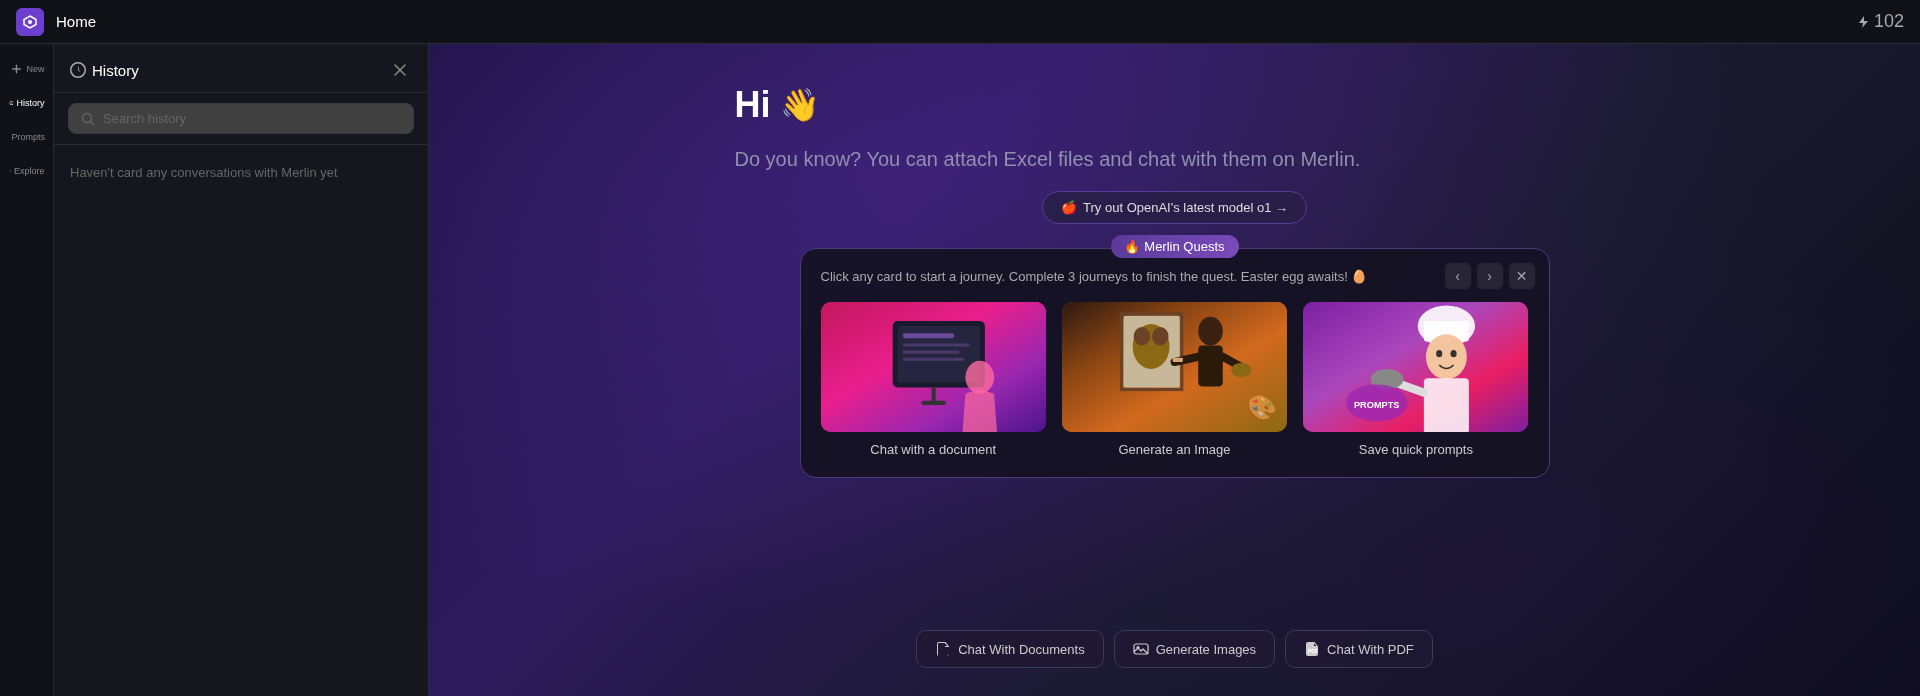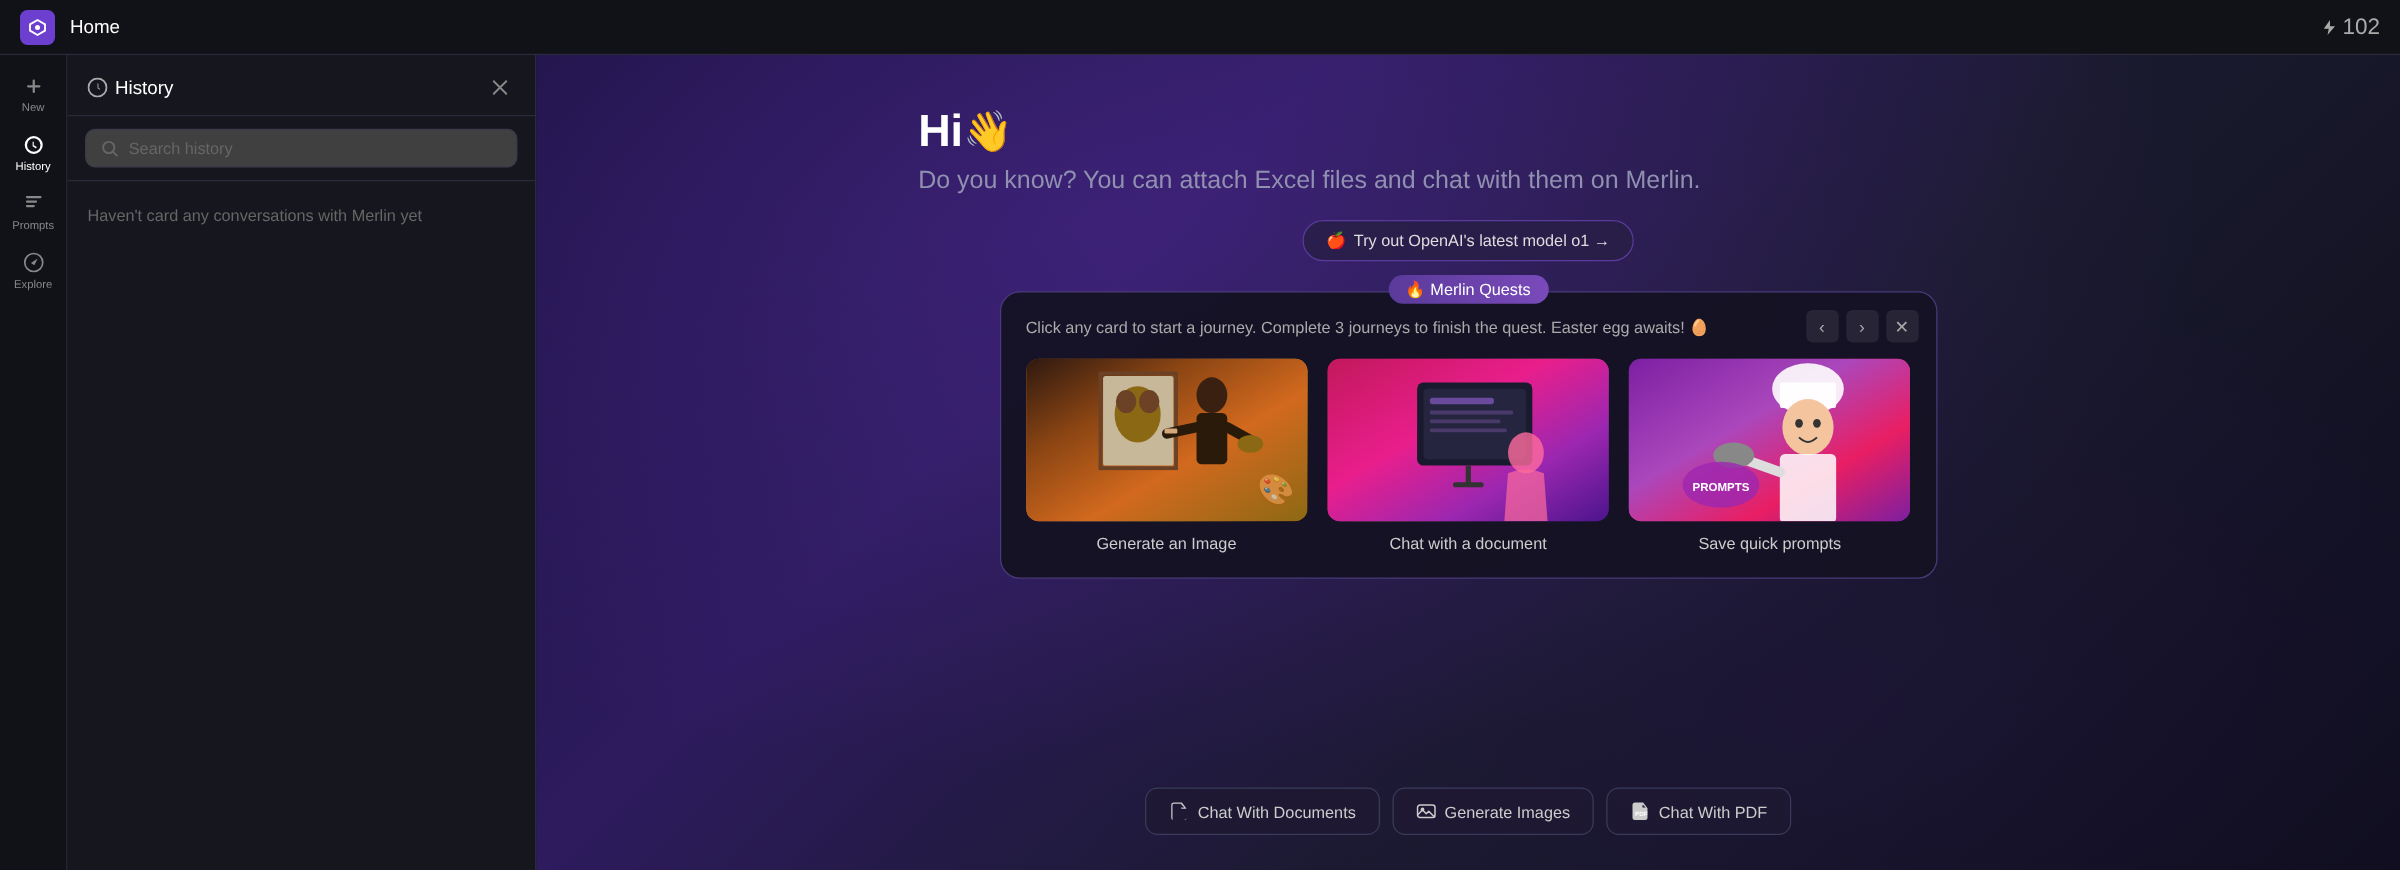--- a/index.html
+++ b/index.html
@@ -62,21 +62,21 @@
       flex-direction: column;
       align-items: center;
       padding-top: 10px;
       gap: 4px;
       border-right: 1px solid #2a2a3a;
       flex-shrink: 0;
     }
     .icon-sidebar-item {
       width: 44px;
       display: flex;
-      flex-direction: column;
+      flex-direction: row;
       align-items: center;
       padding: 6px 4px;
       border-radius: 8px;
       cursor: pointer;
       color: #888;
       font-size: 9px;
       gap: 3px;
     }
     .icon-sidebar-item.active { color: #ffffff; }
     .icon-sidebar-item svg { width: 18px; height: 18px; }
@@ -172,21 +172,22 @@
       align-items: center;
       padding-top: 40px;
       position: relative;
       z-index: 1;
     }
 
     
     .greeting {
       display: flex;
       align-items: center;
-      margin-bottom: 7px;
+      gap: 10px;
+      margin-bottom: 22px;
       align-self: flex-start;
       padding-left: 40px;
     }
     .greeting-hi {
       color: #ffffff;
       font-size: 36px;
       font-weight: 700;
     }
     .greeting-emoji {
       font-size: 32px;
@@ -445,20 +446,51 @@
           <button class="quest-ctrl-btn">‹</button>
           <button class="quest-ctrl-btn">›</button>
           <button class="quest-ctrl-btn">✕</button>
         </div>
 
         <p class="quests-desc">Click any card to start a journey. Complete 3 journeys to finish the quest. Easter egg awaits! 🥚</p>
 
         <div class="quest-cards">
 
           <div class="quest-card">
+            <div class="quest-card-img document">
+              <svg width="100%" height="100%" viewBox="0 0 220 130" preserveAspectRatio="xMidYMid slice">
+                <defs>
+                  <linearGradient id="docGrad" x1="0%" y1="0%" x2="100%" y2="100%">
+                    <stop offset="0%" style="stop-color:#c2185b"></stop>
+                    <stop offset="40%" style="stop-color:#e91e8c"></stop>
+                    <stop offset="70%" style="stop-color:#9c27b0"></stop>
+                    <stop offset="100%" style="stop-color:#4a148c"></stop>
+                  </linearGradient>
+                </defs>
+                <rect width="220" height="130" fill="url(#docGrad)"></rect>
+
+                <rect x="70" y="20" width="90" height="65" fill="#1a1a2e" rx="5"></rect>
+                <rect x="75" y="25" width="80" height="55" fill="#252540" rx="3"></rect>
+
+                <rect x="80" y="32" width="50" height="5" fill="#6a4a9a" rx="2"></rect>
+                <rect x="80" y="42" width="65" height="3" fill="#4a3a6a" rx="1"></rect>
+                <rect x="80" y="49" width="55" height="3" fill="#4a3a6a" rx="1"></rect>
+                <rect x="80" y="56" width="60" height="3" fill="#4a3a6a" rx="1"></rect>
+
+                <ellipse cx="155" cy="75" rx="14" ry="16" fill="#ff6b9d" opacity="0.8"></ellipse>
+                <path d="M141 91 Q155 85 169 91 L172 130 H138 Z" fill="#ff6b9d" opacity="0.7"></path>
+
+                <rect x="108" y="85" width="4" height="15" fill="#333"></rect>
+                <rect x="98" y="98" width="24" height="4" fill="#333" rx="2"></rect>
+              </svg>
+            </div>
+            <span class="quest-card-label">Chat with a document</span>
+          </div>
+
+          <div class="quest-card">
             <div class="quest-card-img artist">
               
               <svg width="100%" height="100%" viewBox="0 0 220 130" preserveAspectRatio="xMidYMid slice">
                 <defs>
                   <linearGradient id="artistGrad" x1="0%" y1="0%" x2="100%" y2="100%">
                     <stop offset="0%" style="stop-color:#2c1810"></stop>
                     <stop offset="30%" style="stop-color:#8b4513"></stop>
                     <stop offset="60%" style="stop-color:#d2691e"></stop>
                     <stop offset="100%" style="stop-color:#8b6914"></stop>
                   </linearGradient>
@@ -475,51 +507,20 @@
                 <ellipse cx="145" cy="30" rx="12" ry="14" fill="#3a2010"></ellipse>
                 <rect x="133" y="44" width="24" height="40" fill="#2a1a0a" rx="4"></rect>
                 <line x1="133" y1="55" x2="110" y2="60" stroke="#2a1a0a" stroke-width="8" stroke-linecap="round"></line>
                 <rect x="108" y="56" width="10" height="4" fill="#d4a87a" rx="1"></rect>
                 <line x1="157" y1="55" x2="175" y2="65" stroke="#2a1a0a" stroke-width="8" stroke-linecap="round"></line>
 
                 <ellipse cx="175" cy="68" rx="10" ry="7" fill="#8b6914"></ellipse>
               </svg>
             </div>
             <span class="quest-card-label">Generate an Image</span>
-          </div>
-
-          <div class="quest-card">
-            <div class="quest-card-img document">
-              <svg width="100%" height="100%" viewBox="0 0 220 130" preserveAspectRatio="xMidYMid slice">
-                <defs>
-                  <linearGradient id="docGrad" x1="0%" y1="0%" x2="100%" y2="100%">
-                    <stop offset="0%" style="stop-color:#c2185b"></stop>
-                    <stop offset="40%" style="stop-color:#e91e8c"></stop>
-                    <stop offset="70%" style="stop-color:#9c27b0"></stop>
-                    <stop offset="100%" style="stop-color:#4a148c"></stop>
-                  </linearGradient>
-                </defs>
-                <rect width="220" height="130" fill="url(#docGrad)"></rect>
-
-                <rect x="70" y="20" width="90" height="65" fill="#1a1a2e" rx="5"></rect>
-                <rect x="75" y="25" width="80" height="55" fill="#252540" rx="3"></rect>
-
-                <rect x="80" y="32" width="50" height="5" fill="#6a4a9a" rx="2"></rect>
-                <rect x="80" y="42" width="65" height="3" fill="#4a3a6a" rx="1"></rect>
-                <rect x="80" y="49" width="55" height="3" fill="#4a3a6a" rx="1"></rect>
-                <rect x="80" y="56" width="60" height="3" fill="#4a3a6a" rx="1"></rect>
-
-                <ellipse cx="155" cy="75" rx="14" ry="16" fill="#ff6b9d" opacity="0.8"></ellipse>
-                <path d="M141 91 Q155 85 169 91 L172 130 H138 Z" fill="#ff6b9d" opacity="0.7"></path>
-
-                <rect x="108" y="85" width="4" height="15" fill="#333"></rect>
-                <rect x="98" y="98" width="24" height="4" fill="#333" rx="2"></rect>
-              </svg>
-            </div>
-            <span class="quest-card-label">Chat with a document</span>
           </div>
 
           <div class="quest-card">
             <div class="quest-card-img prompts">
               <svg width="100%" height="100%" viewBox="0 0 220 130" preserveAspectRatio="xMidYMid slice">
                 <defs>
                   <linearGradient id="promptGrad" x1="0%" y1="0%" x2="100%" y2="100%">
                     <stop offset="0%" style="stop-color:#7b1fa2"></stop>
                     <stop offset="40%" style="stop-color:#ab47bc"></stop>
                     <stop offset="70%" style="stop-color:#e91e63"></stop>

